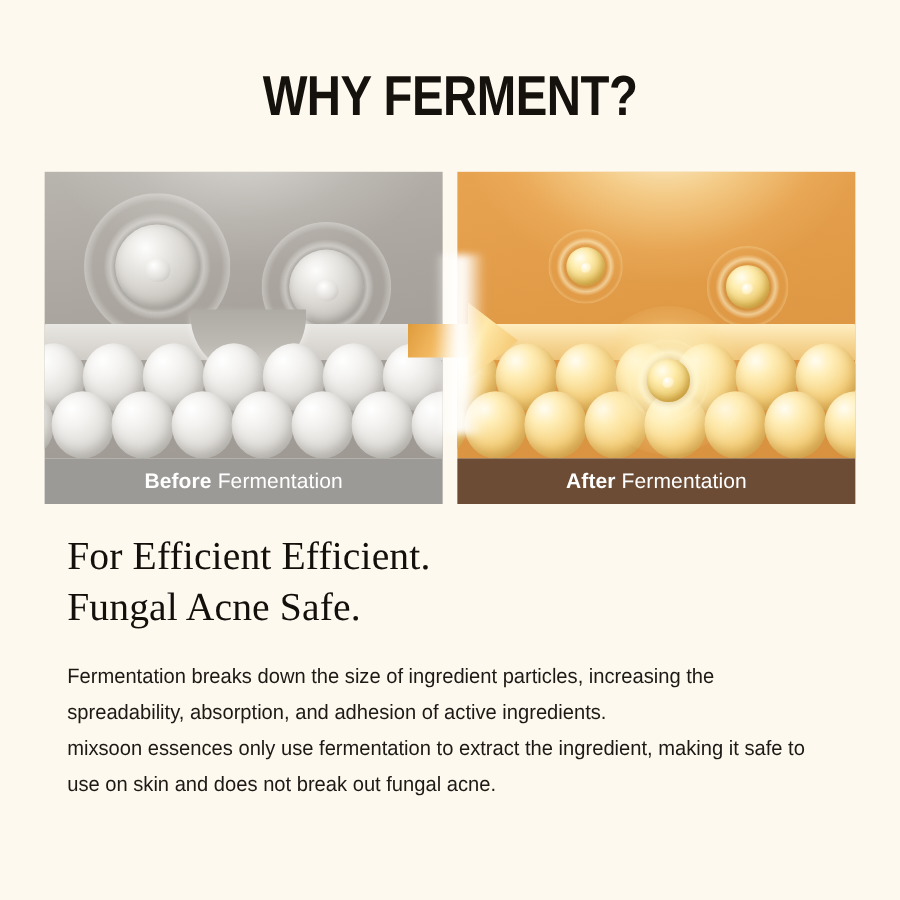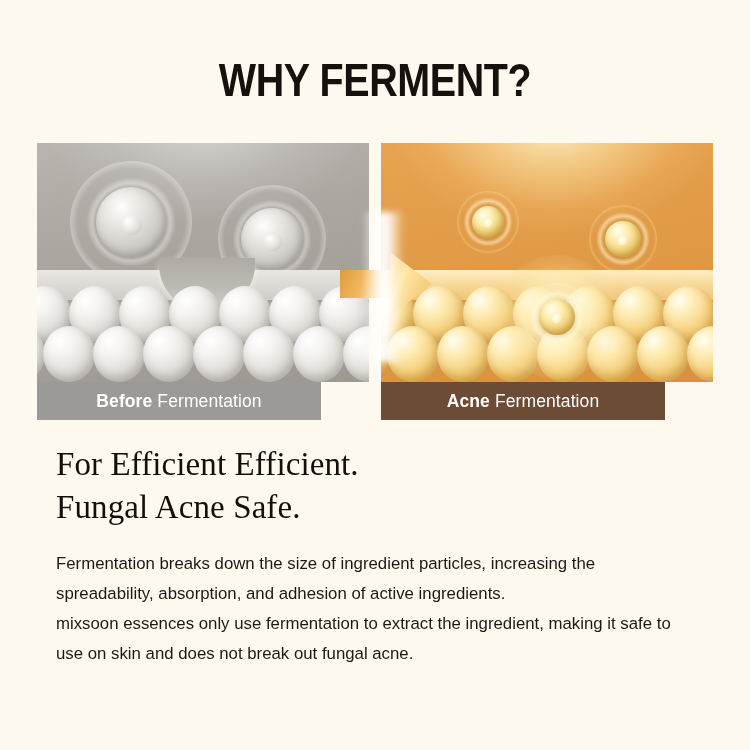--- a/index.html
+++ b/index.html
@@ -208,21 +208,21 @@
     width: 42px; height: 150px;
     background: linear-gradient(90deg, rgba(255,255,255,0) 0%, rgba(255,255,255,0.95) 45%, rgba(255,255,255,0.95) 60%, rgba(255,255,255,0) 100%);
     filter: blur(3px);
   }
 
   
   .caption {
     position: absolute;
     bottom: 0;
     left: 0;
-    width: 284px;
+    width: 332px;
     height: 38px;
     display: flex;
     align-items: center;
     justify-content: center;
     color: #ffffff;
     font-size: 17.5px;
     letter-spacing: 0.1px;
   }
   .caption.before-cap { background: #9c9a97; }
   .caption.after-cap  { background: #6b4staging; }
@@ -366,21 +366,21 @@
 
       <div class="penetrate-glow" style="left:114px; top:112px; width:124px; height:124px;"></div>
       <div class="particle p-gold" style="left:142px; top:140px; width:68px; height:68px;">
         <div class="ring"></div>
         <div class="core"></div>
         <div class="nucleus"></div>
       </div>
     </div>
 
     <div class="caption after-cap">
-      <b>Acne</b>
+      <b>After</b>
       <span>Fermentation</span>
     </div>
   </div>
 </div>
 
 <div class="headline">
   <div>For Efficient Efficient.</div>
   <div>Fungal Acne Safe.</div>
 </div>
 

